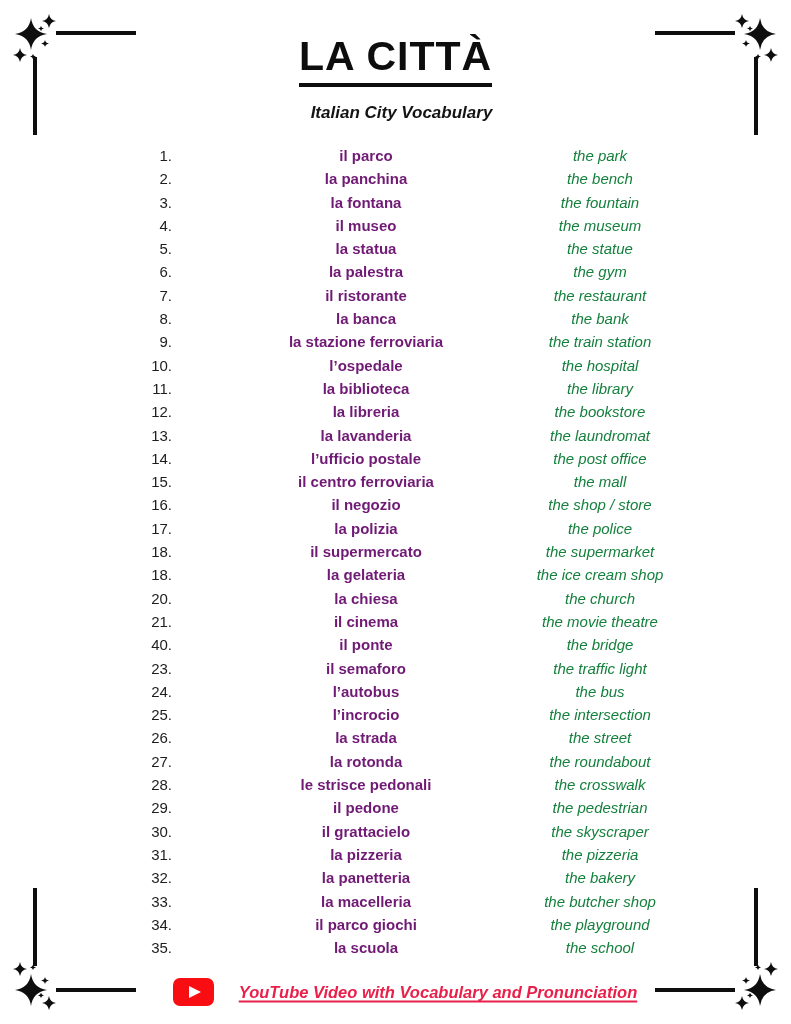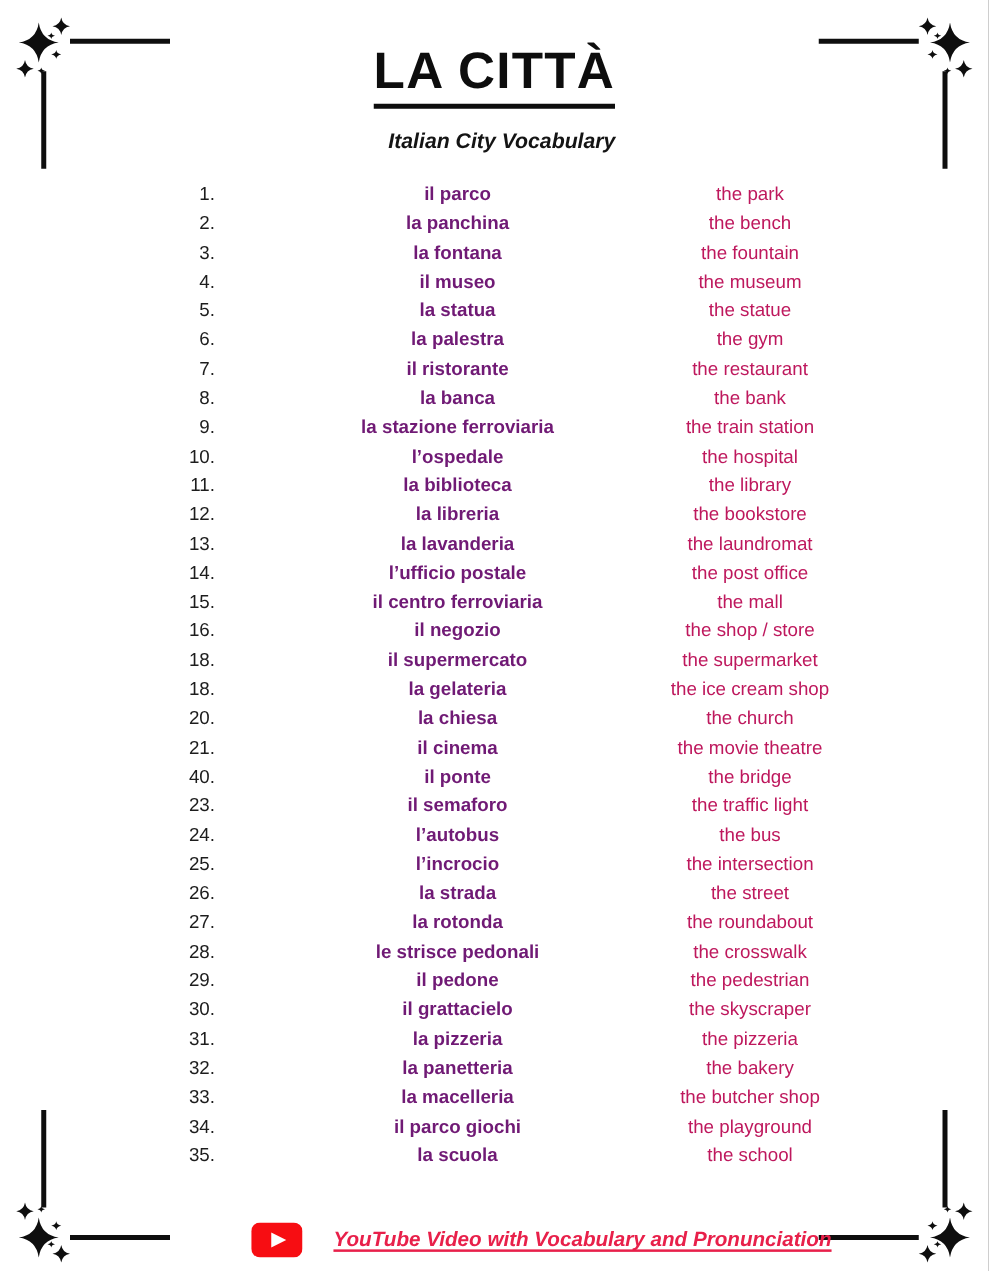--- a/index.html
+++ b/index.html
@@ -47,23 +47,23 @@
   }
   
   .list{position:absolute;top:144px;left:0;right:0;}
   .row{position:relative;height:23.3px;}
   .row span{
     position:absolute;top:0;
     line-height:23.3px;font-size:15px;white-space:nowrap;
   }
   .num{left:0;width:172px;text-align:right;color:#1d1d1d;}
   .it{left:366px;transform:translateX(-50%);font-weight:bold;color:#701a75;}
-  .en{left:600px;transform:translateX(-50%);color:#be185d;text-align:right;}
+  .en{left:600px;transform:translateX(-50%);font-style:italic;color:#15803d;text-align:right;}
   
-  .footer{position:absolute;left:0;right:0;top:977px;height:30px;margin-left:28px;}
+  .footer{position:absolute;left:0;right:0;top:977px;height:30px;}
   .yt-icon{position:absolute;left:173px;top:1px;width:41px;height:28px;cursor:pointer;}
   .yt-icon svg{display:block;width:100%;height:100%;}
   .yt-link{
     position:absolute;left:438px;top:50%;
     transform:translate(-50%,-50%);
     font-size:16.5px;font-weight:bold;font-style:italic;
     color:var(--accent,#e8204a);
     text-decoration:underline;
     text-decoration-thickness:1.5px;
     text-underline-offset:3px;
@@ -219,20 +219,25 @@
       <span class="it">il centro ferroviaria</span>
       <span class="en">the mall</span>
     </div>
 
     <div class="row">
       <span class="num">16.</span>
       <span class="it">il negozio</span>
       <span class="en">the shop / store</span>
     </div>
 
+    <div class="row">
+      <span class="num">17.</span>
+      <span class="it">la polizia</span>
+      <span class="en">the police</span>
+    </div>
 
     <div class="row">
       <span class="num">18.</span>
       <span class="it">il supermercato</span>
       <span class="en">the supermarket</span>
     </div>
 
     <div class="row">
       <span class="num">18.</span>
       <span class="it">la gelateria</span>

